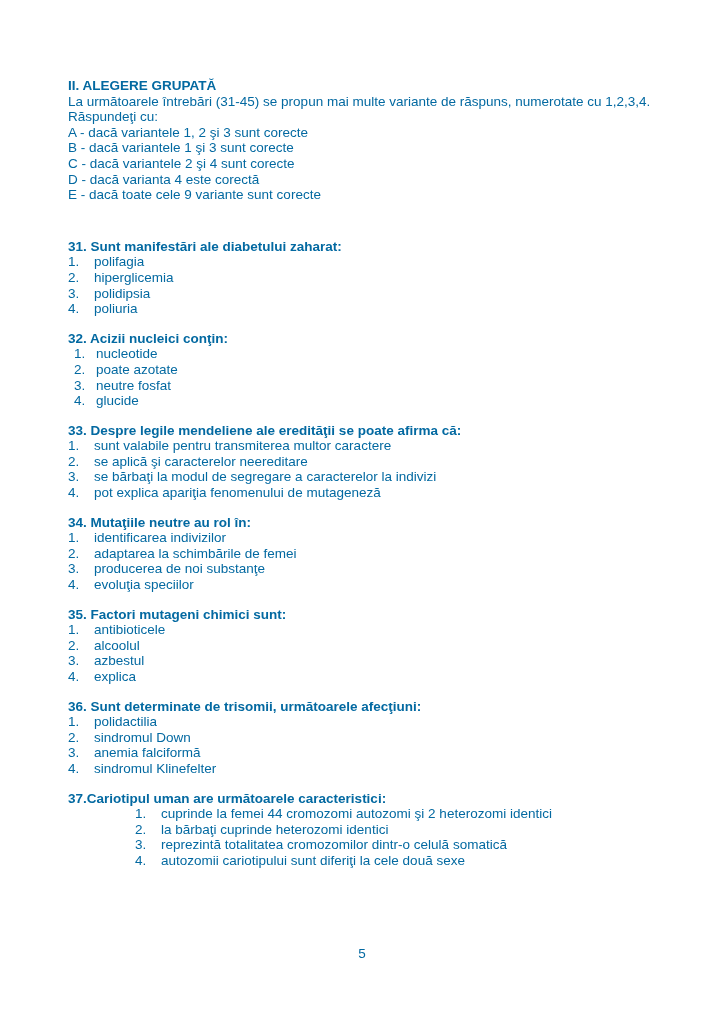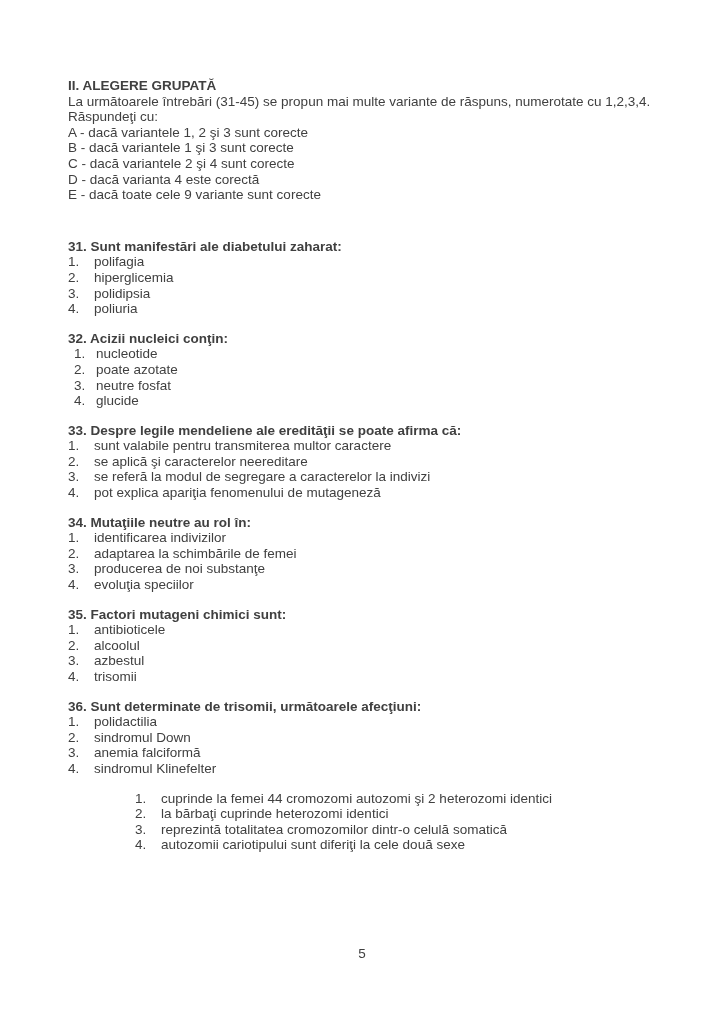--- a/index.html
+++ b/index.html
@@ -11,21 +11,21 @@
     position: relative;
     width: 724px;
     height: 1024px;
     margin: 0 auto;
     background: #ffffff;
     box-sizing: border-box;
     padding: 78px 48px 0 68px;
     font-family: "Liberation Sans", "DejaVu Sans", sans-serif;
     font-size: 13.5px;
     line-height: 15.6px;
-    color: #404040;
+    color: #0369a1;
     overflow: hidden;
   }
   .section-title {
     font-weight: bold;
     margin: 0;
     font-size: 13.5px;
   }
   p { margin: 0; }
   .question { margin-top: 14px; }
   .question.first { margin-top: 36px; }
@@ -119,21 +119,21 @@
     <div class="opt">
       <span class="num">1.</span>
       <span class="txt">sunt valabile pentru transmiterea multor caractere</span>
     </div>
     <div class="opt">
       <span class="num">2.</span>
       <span class="txt">se aplică şi caracterelor neereditare</span>
     </div>
     <div class="opt">
       <span class="num">3.</span>
-      <span class="txt">se referă la modul de segregare a caracterelor la indivizi</span>
+      <span class="txt">se bărbaţi la modul de segregare a caracterelor la indivizi</span>
     </div>
     <div class="opt">
       <span class="num">4.</span>
       <span class="txt">pot explica apariţia fenomenului de mutageneză</span>
     </div>
   </div>
 
   <div class="question">
     <p class="q-title">34. Mutaţiile neutre au rol în:</p>
     <div class="opt">
@@ -163,21 +163,21 @@
     <div class="opt">
       <span class="num">2.</span>
       <span class="txt">alcoolul</span>
     </div>
     <div class="opt">
       <span class="num">3.</span>
       <span class="txt">azbestul</span>
     </div>
     <div class="opt">
       <span class="num">4.</span>
-      <span class="txt">trisomii</span>
+      <span class="txt">explica</span>
     </div>
   </div>
 
   <div class="question">
     <p class="q-title">36. Sunt determinate de trisomii, următoarele afecţiuni:</p>
     <div class="opt">
       <span class="num">1.</span>
       <span class="txt">polidactilia</span>
     </div>
     <div class="opt">
@@ -188,20 +188,21 @@
       <span class="num">3.</span>
       <span class="txt">anemia falciformă</span>
     </div>
     <div class="opt">
       <span class="num">4.</span>
       <span class="txt">sindromul Klinefelter</span>
     </div>
   </div>
 
   <div class="question q37">
+    <p class="q-title">37.Cariotipul uman are următoarele caracteristici:</p>
     <div class="opt">
       <span class="num">1.</span>
       <span class="txt">cuprinde la femei 44 cromozomi autozomi şi 2 heterozomi identici</span>
     </div>
     <div class="opt">
       <span class="num">2.</span>
       <span class="txt">la bărbaţi cuprinde heterozomi identici</span>
     </div>
     <div class="opt">
       <span class="num">3.</span>

